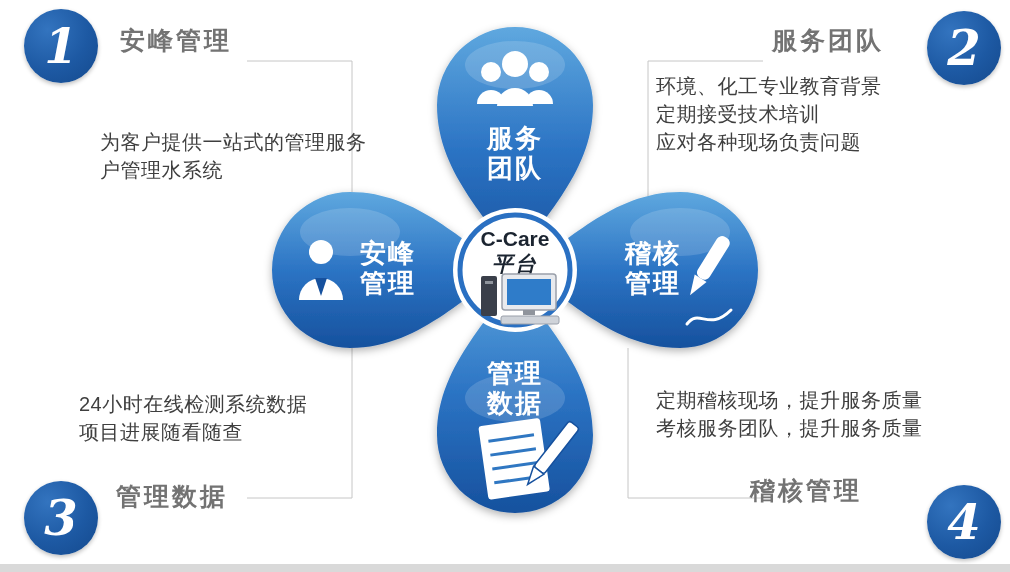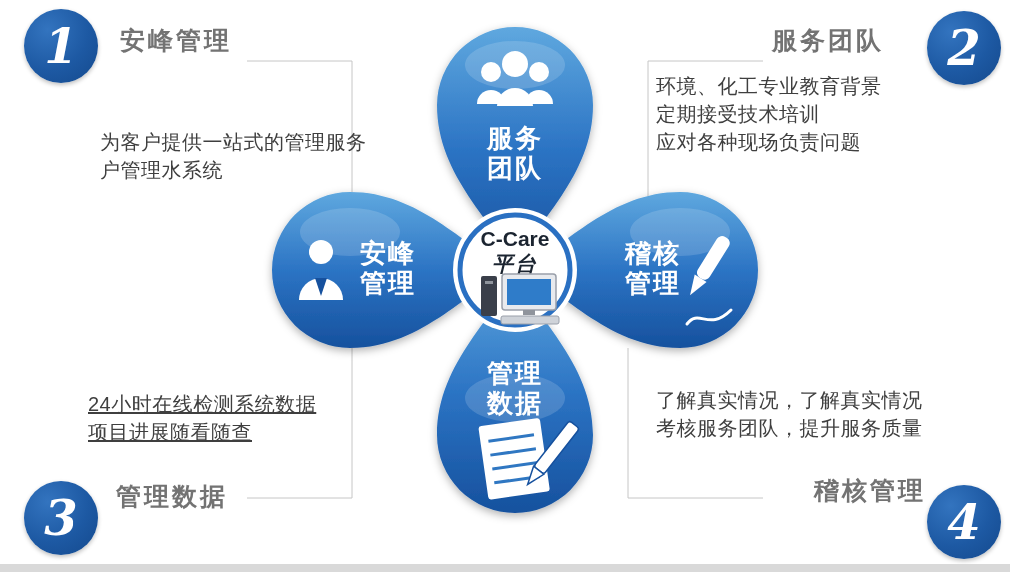--- a/index.html
+++ b/index.html
@@ -50,37 +50,37 @@
   <div class="badge" style="left:24px;top:481px;">
     <span>3</span>
   </div>
   <div class="badge" style="left:927px;top:485px;">
     <span>4</span>
   </div>
 
   <div class="section-title" style="left:120px;top:24px;">安峰管理</div>
   <div class="section-title" style="left:772px;top:24px;font-family:Liberation Mono, monospace;">服务团队</div>
   <div class="section-title" style="left:116px;top:480px;">管理数据</div>
-  <div class="section-title" style="left:814px;top:474px;">稽核管理</div>
+  <div class="section-title" style="left:750px;top:474px;">稽核管理</div>
 
   <div class="desc" style="left:100px;top:88px;margin-top:40px;">
     <div>为客户提供一站式的管理服务</div>
     <div>户管理水系统</div>
   </div>
   <div class="desc" style="left:656px;top:72px;">
     <div>环境、化工专业教育背景</div>
     <div>定期接受技术培训</div>
     <div>应对各种现场负责问题</div>
   </div>
-  <div class="desc" style="left:88px;top:390px;text-decoration:underline;">
+  <div class="desc" style="left:79px;top:390px;">
     <div>24小时在线检测系统数据</div>
     <div>项目进展随看随查</div>
   </div>
   <div class="desc" style="left:656px;top:386px;">
-    <div>了解真实情况，了解真实情况</div>
+    <div>定期稽核现场，提升服务质量</div>
     <div>考核服务团队，提升服务质量</div>
   </div>
 
   <svg class="flower" width="520" height="520" viewBox="0 0 520 520">
     <defs>
       <linearGradient id="petalGrad" x1="0" y1="0" x2="0" y2="1">
         <stop offset="0" stop-color="#5FA8DF"></stop>
         <stop offset="0.5" stop-color="#2C74C4"></stop>
         <stop offset="1" stop-color="#16519E"></stop>
       </linearGradient>

